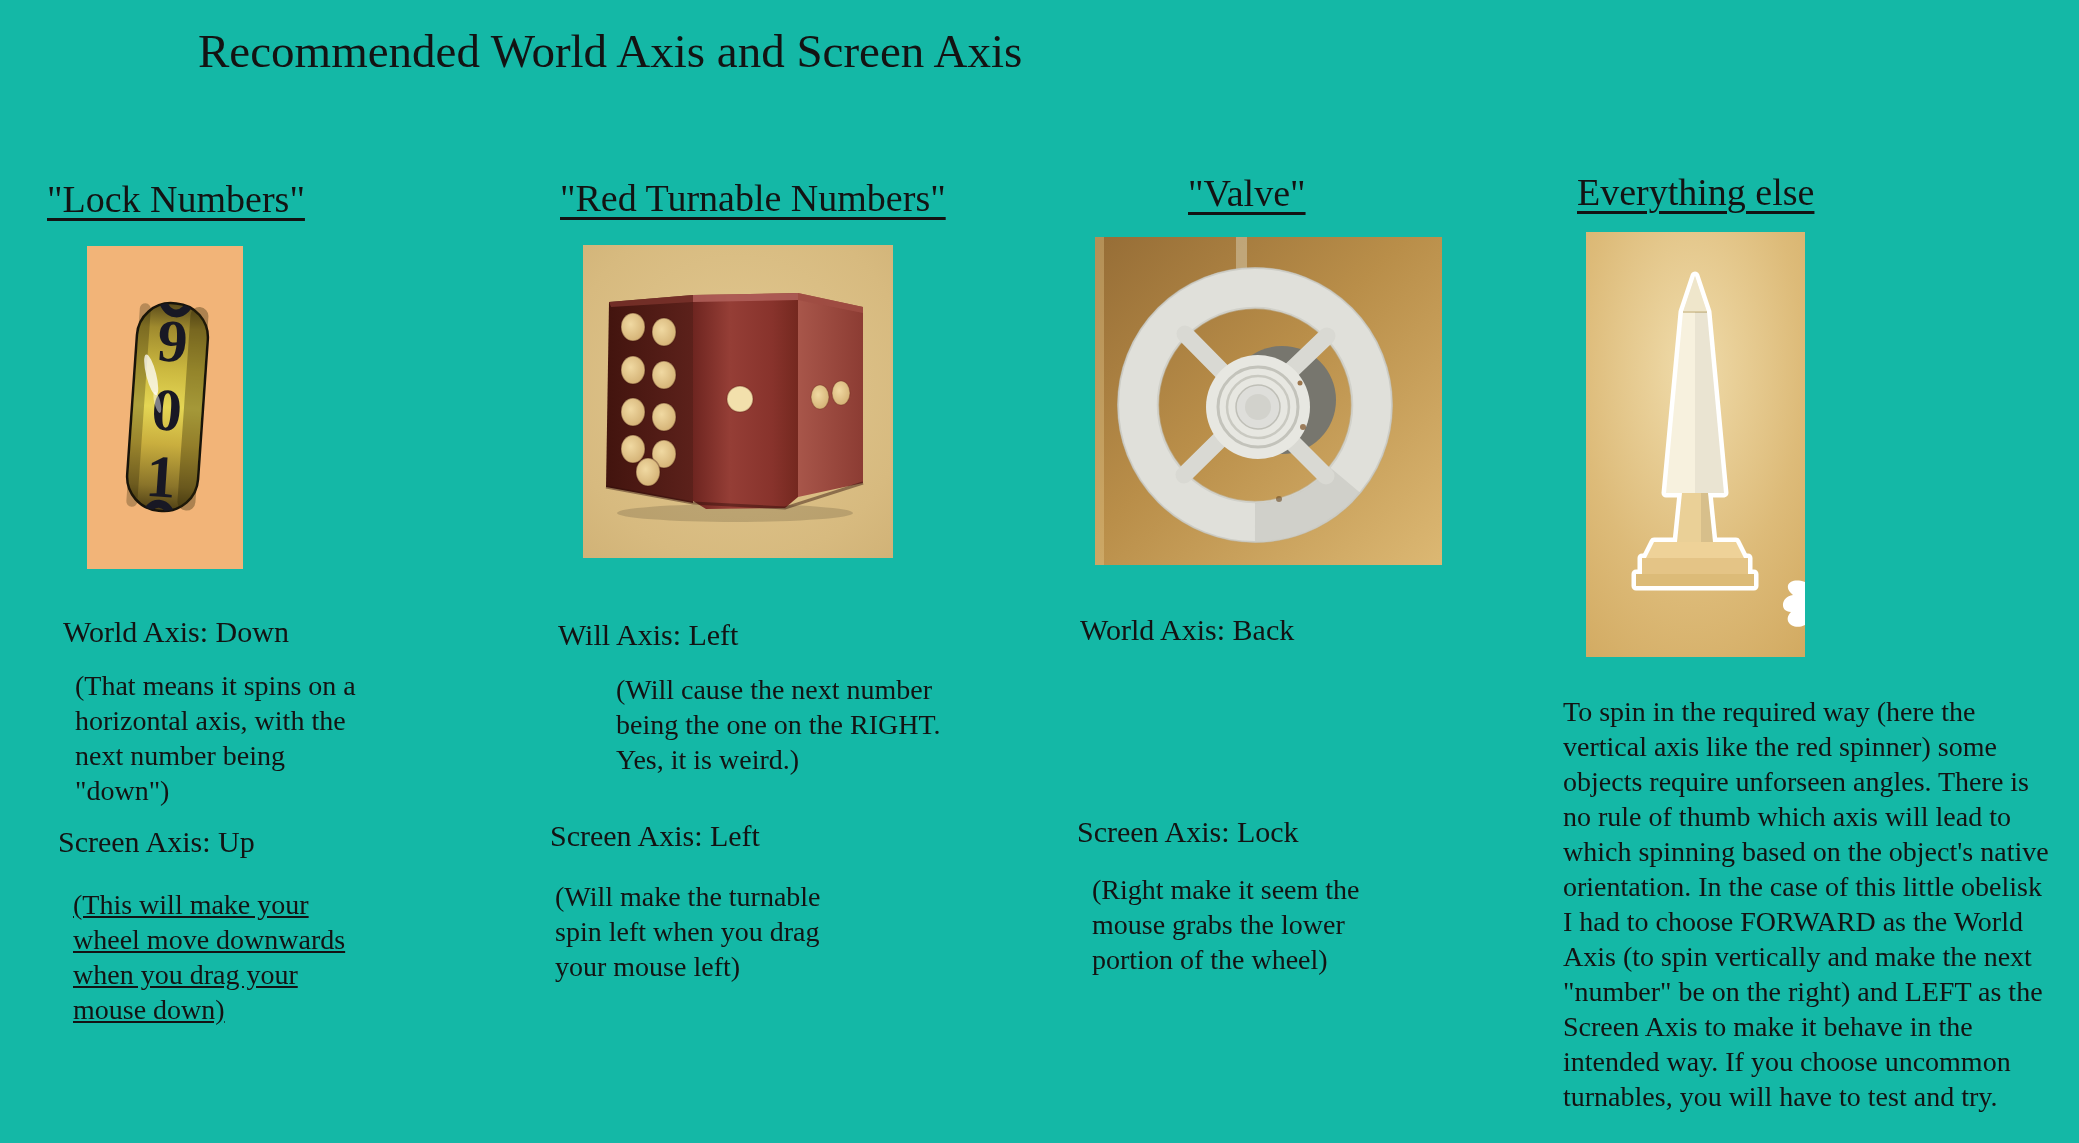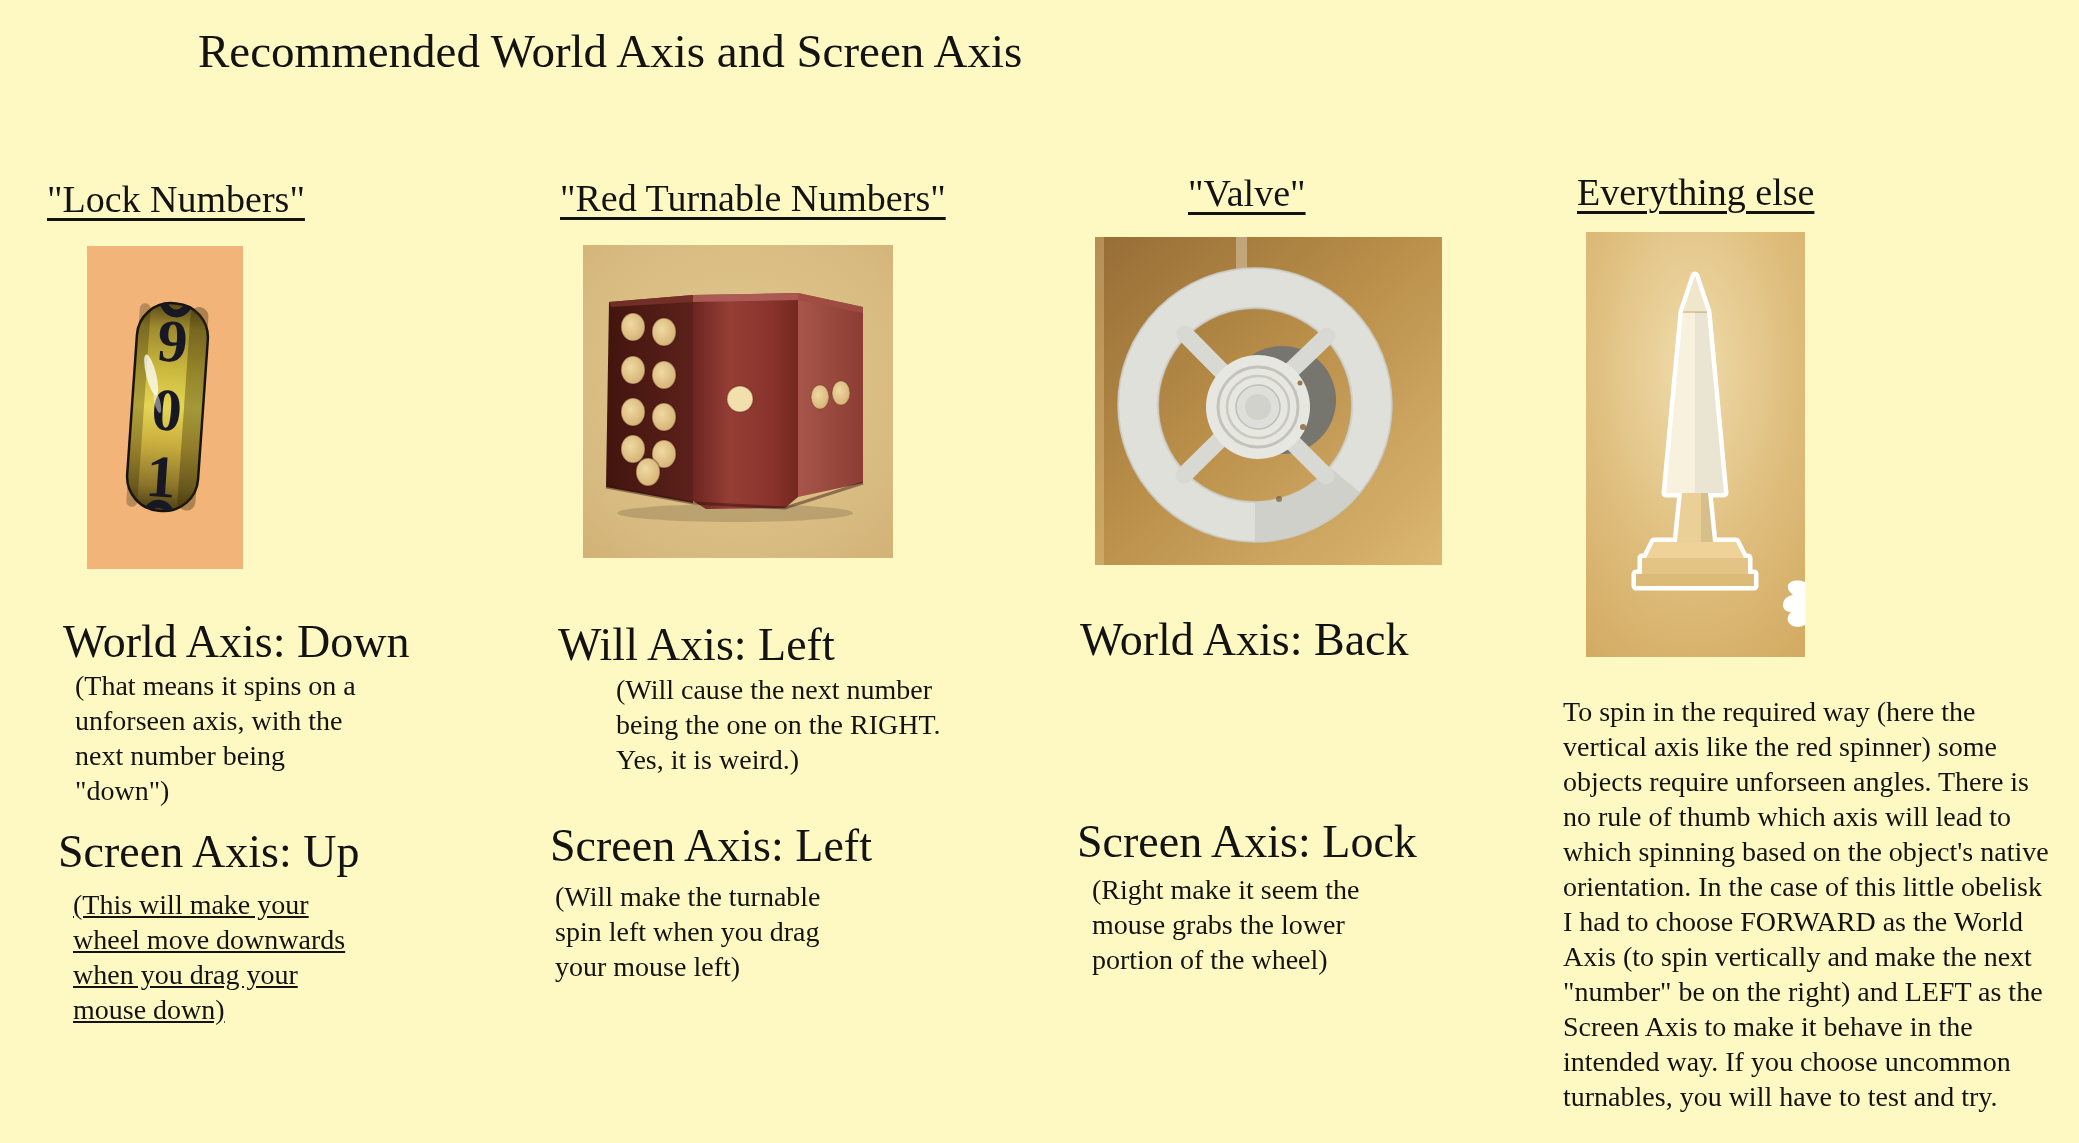--- a/index.html
+++ b/index.html
@@ -1,29 +1,29 @@
 <!DOCTYPE html>
 <html><head>
 <meta charset="utf-8">
 <style>
   html,body { margin:0; padding:0; background:#fff; }
   .page {
     position:relative; width:2079px; height:1143px; overflow:hidden;
-    background:#fef9c3; color:#131313;
+    background:#14b8a6; color:#131313;
     font-family:"Liberation Serif","DejaVu Serif",serif;
   }
   .page-title {
     position:absolute; left:198px; top:24px; margin:0;
     font-size:47px; font-weight:400; white-space:nowrap;
   }
   .colhead {
     position:absolute; font-size:38px; font-weight:400; white-space:nowrap;
     text-decoration:underline; text-decoration-thickness:2.5px; text-underline-offset:6px;
   }
-  .axis-h { position:absolute; font-size:46px; font-weight:400; white-space:nowrap; }
+  .axis-h { position:absolute; font-size:30px; font-weight:400; white-space:nowrap; }
   .note   { position:absolute; font-size:28px; line-height:35px; white-space:pre-line; }
   .img    { position:absolute; display:block; }
 
   .hd-lock  { left:47px;  top:177px; }
   .hd-red   { left:560px; top:176px; }
   .hd-valve { left:1188px;top:171px; }
   .hd-else  { left:1577px;top:170px; }
 
   .img-lock    { left:87px;   top:246px; width:156px; height:323px; }
   .img-red     { left:583px;  top:245px; width:310px; height:313px; }
@@ -82,21 +82,21 @@
         <text class="ring-digit" x="79" y="251">1</text>
         <ellipse cx="79" cy="274" rx="13" ry="16" fill="none" stroke="#181824" stroke-width="8"></ellipse>
       </g>
       <ellipse cx="62" cy="130" rx="5" ry="21" fill="#ffffff" opacity="0.75" transform="rotate(-18 62 130)"></ellipse>
       <ellipse cx="70" cy="157" rx="3" ry="11" fill="#ffffff" opacity="0.45" transform="rotate(-18 70 157)"></ellipse>
     </g>
   </svg>
 
   <div class="axis-h c1-wah">World Axis: Down</div>
   <div class="note c1-wap">(That means it spins on a
-unforseen axis, with the
+horizontal axis, with the
 next number being
 "down")</div>
   <div class="axis-h c1-sah">Screen Axis: Up</div>
   <div class="note c1-sap">(This will make your
 wheel move downwards
 when you drag your
 mouse down)</div>
 
   <div class="colhead hd-red">"Red Turnable Numbers"</div>
 

